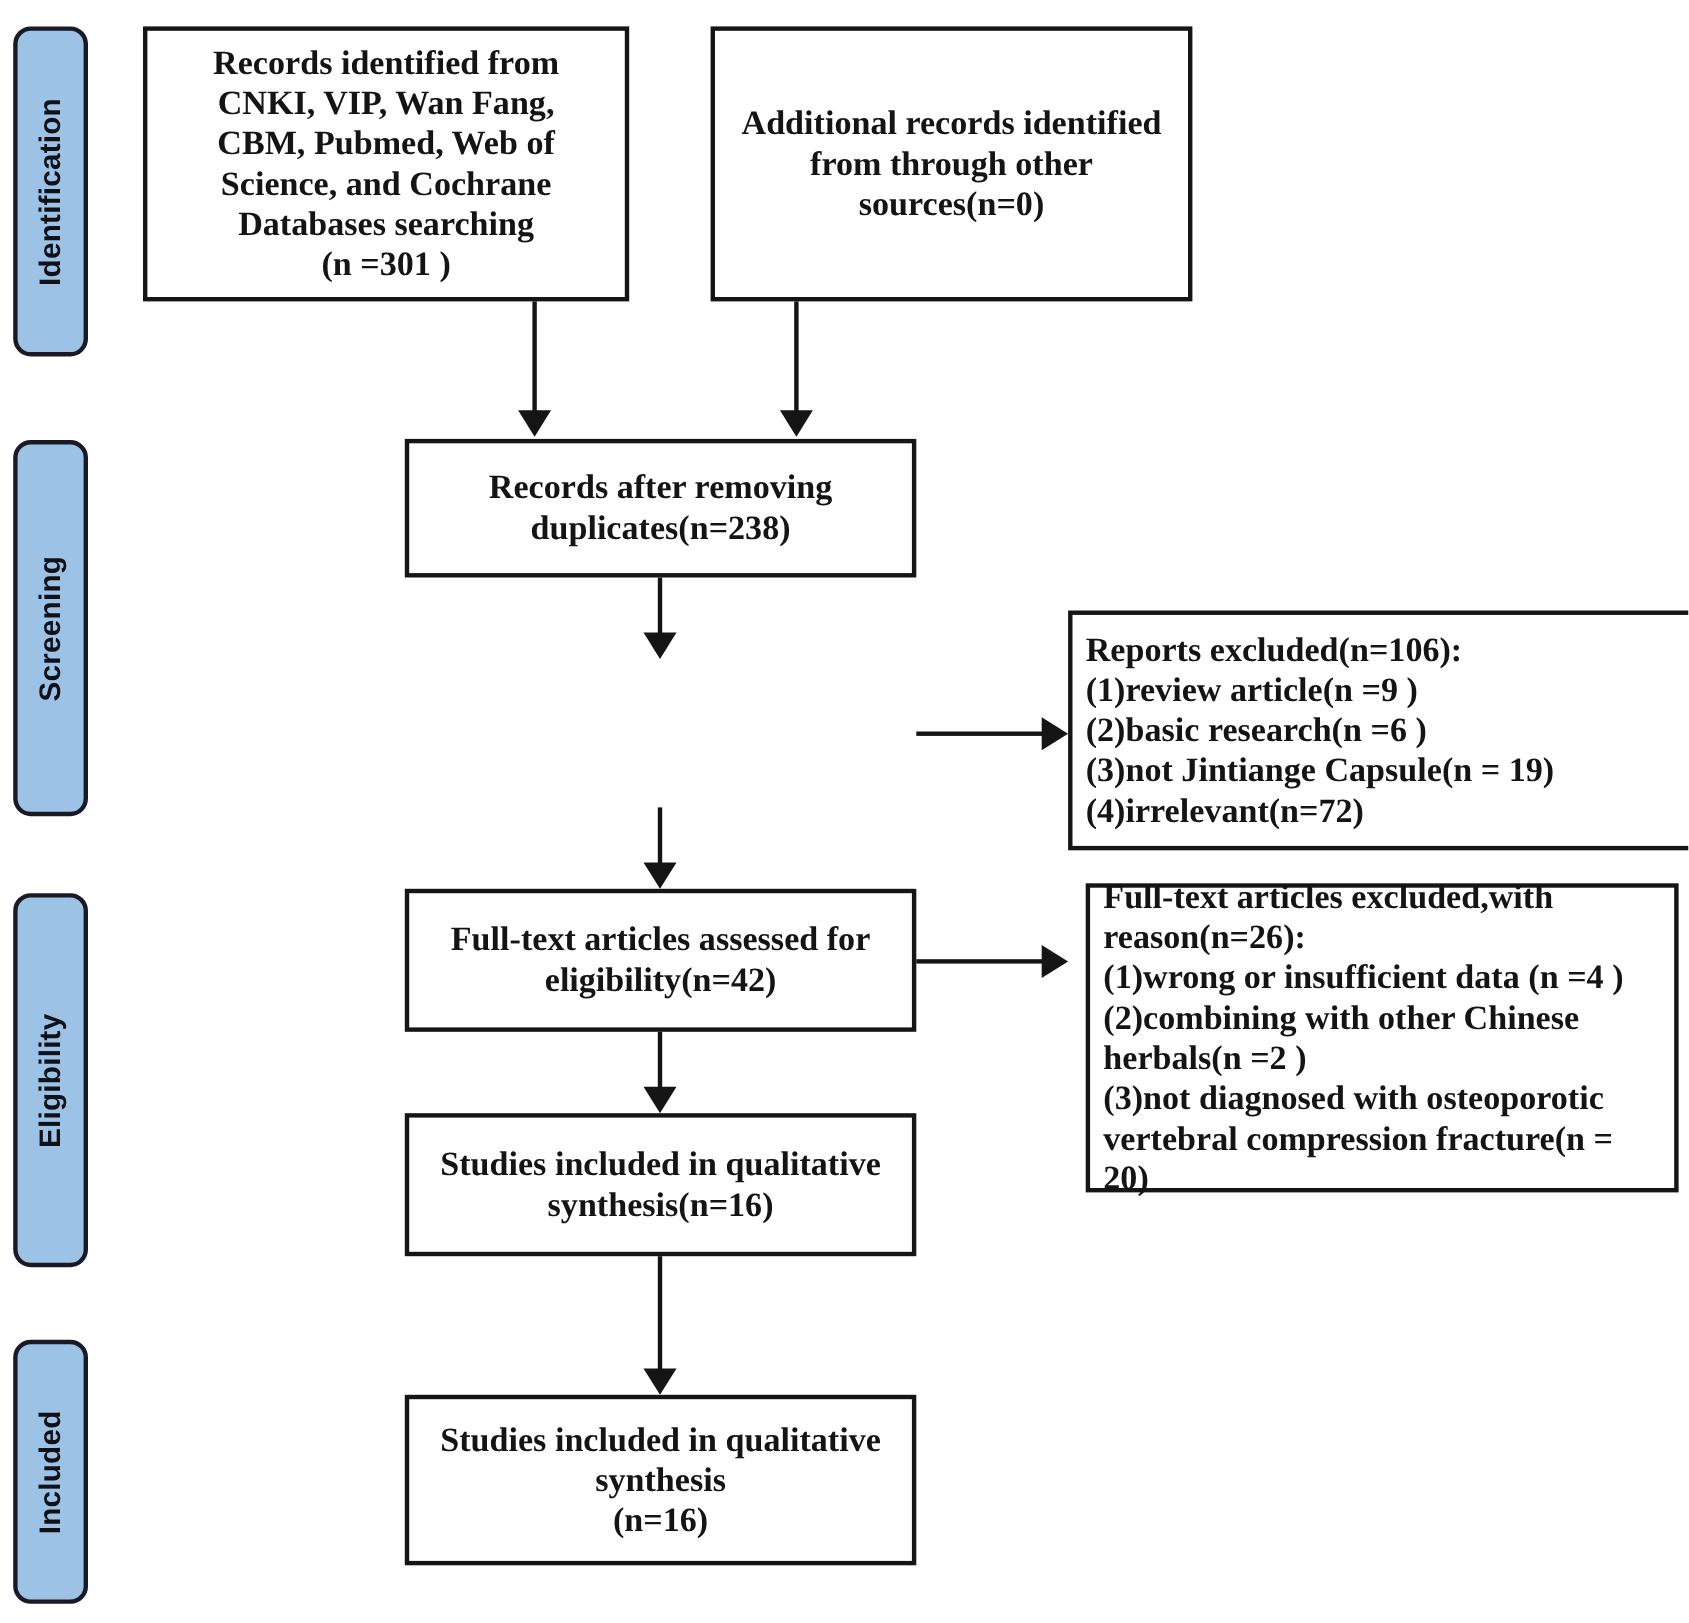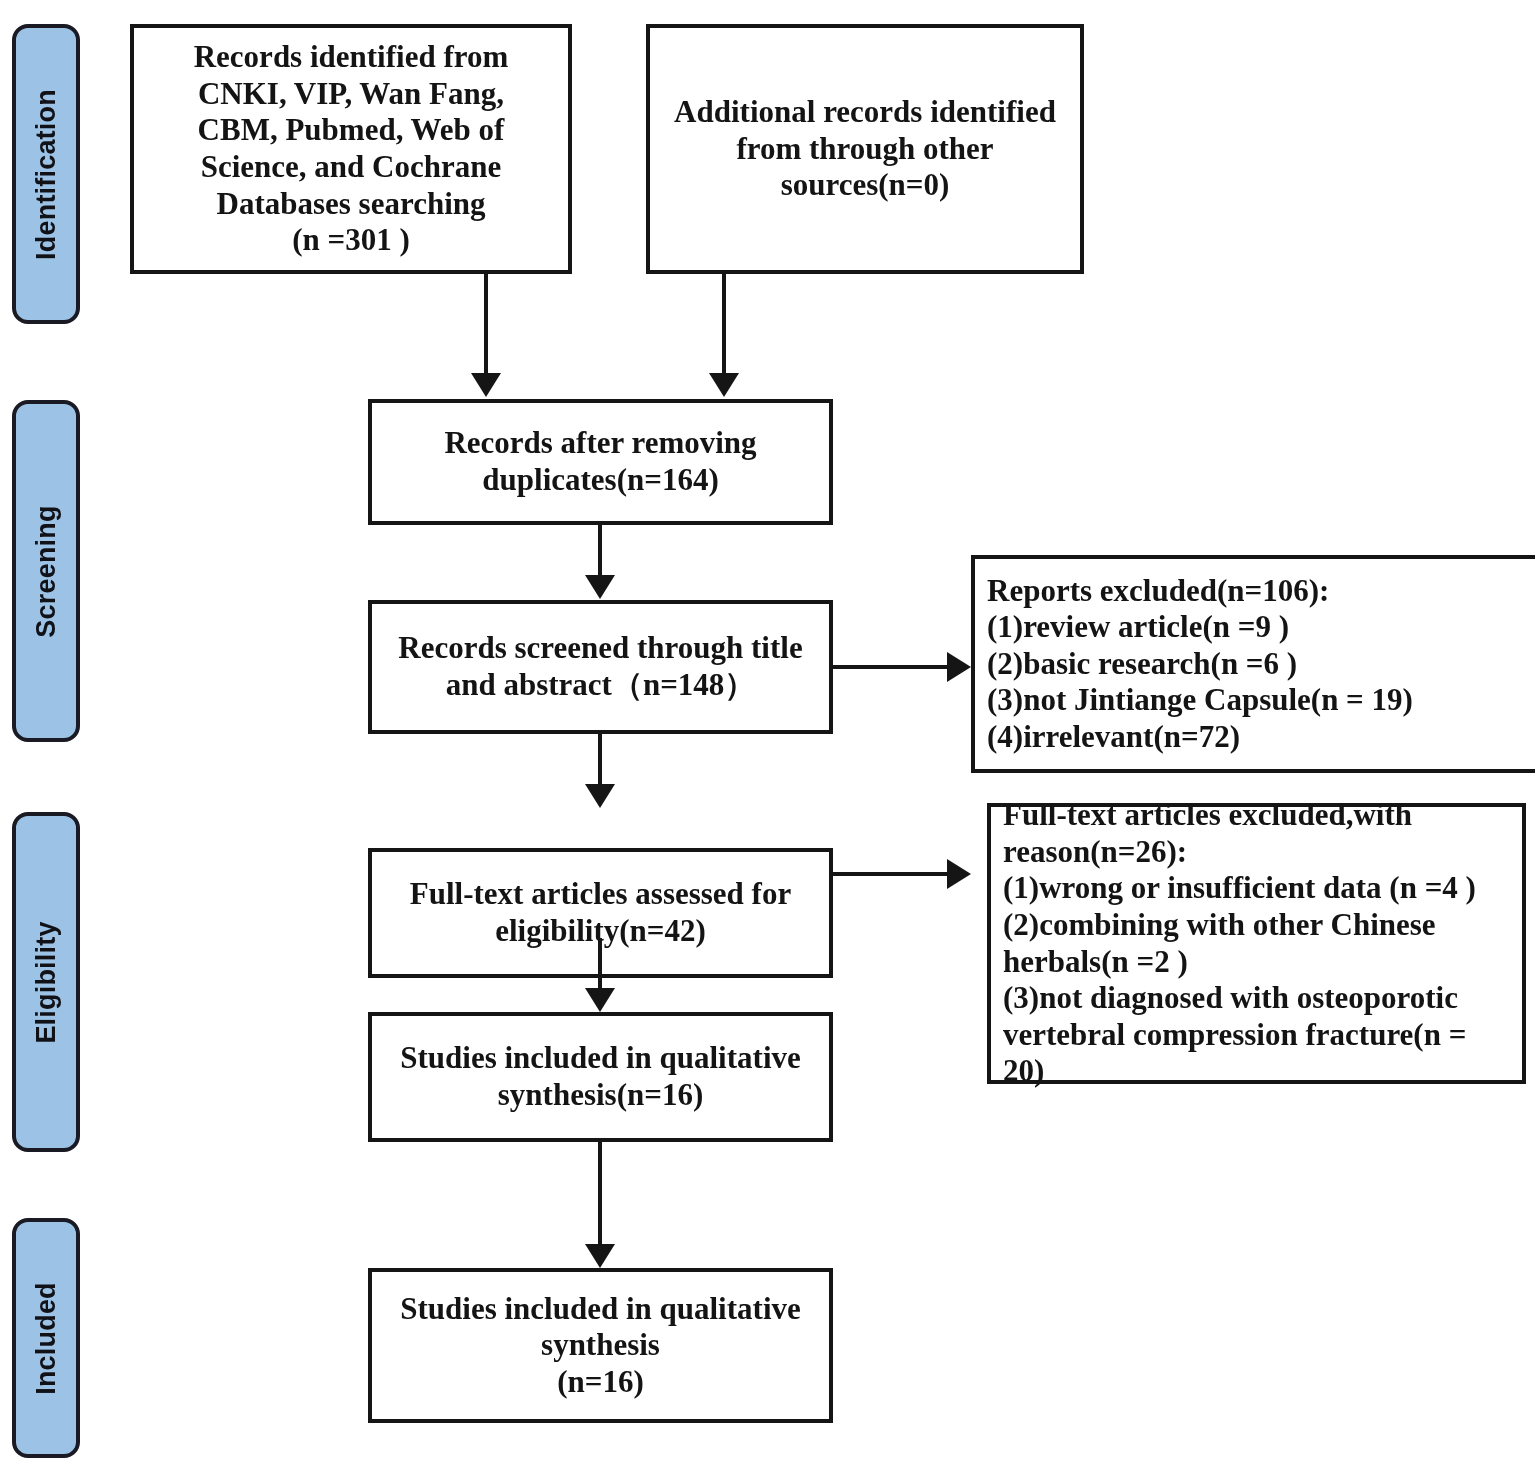--- a/index.html
+++ b/index.html
@@ -124,46 +124,42 @@
   </div>
 
   <div class="vline" style="left:484px; top:274px; height:101px;"></div>
   <div class="arrow-down" style="left:471px; top:373px;"></div>
 
   <div class="vline" style="left:722px; top:274px; height:101px;"></div>
   <div class="arrow-down" style="left:709px; top:373px;"></div>
 
   <div class="flow-box center-text" style="left:368px; top:399px; width:465px; height:126px;">
     <div class="box-text">Records after removing
-duplicates(n=164)</div>
+duplicates(n=238)</div>
   </div>
 
   <div class="vline" style="left:598px; top:525px; height:52px;"></div>
   <div class="arrow-down" style="left:585px; top:575px;"></div>
 
-  <div class="flow-box center-text" style="left:368px; top:600px; width:465px; height:134px;">
-    <div class="box-text">Records screened through title
-and abstract（n=148）</div>
-  </div>
 
   <div class="hline" style="left:833px; top:665px; width:116px;"></div>
   <div class="arrow-right" style="left:947px; top:652px;"></div>
 
   <div class="flow-box left-text" style="left:971px; top:555px; width:607px; height:218px;">
     <div class="box-text">Reports excluded(n=106):
 (1)review article(n =9 )
 (2)basic research(n =6 )
 (3)not Jintiange Capsule(n = 19)
 (4)irrelevant(n=72)</div>
   </div>
 
   <div class="vline" style="left:598px; top:734px; height:52px;"></div>
   <div class="arrow-down" style="left:585px; top:784px;"></div>
 
-  <div class="flow-box center-text" style="left:368px; top:848px; width:465px; height:130px;align-items:center;">
+  <div class="flow-box center-text" style="left:368px; top:808px; width:465px; height:130px;align-items:center;">
     <div class="box-text">Full-text articles assessed for
 eligibility(n=42)</div>
   </div>
 
   <div class="hline" style="left:833px; top:872px; width:116px;"></div>
   <div class="arrow-right" style="left:947px; top:859px;"></div>
 
   <div class="flow-box left-text" style="left:971px; top:803px; width:539px; height:281px;margin-left:16px;">
     <div class="box-text">Full-text articles excluded,with
 reason(n=26):

